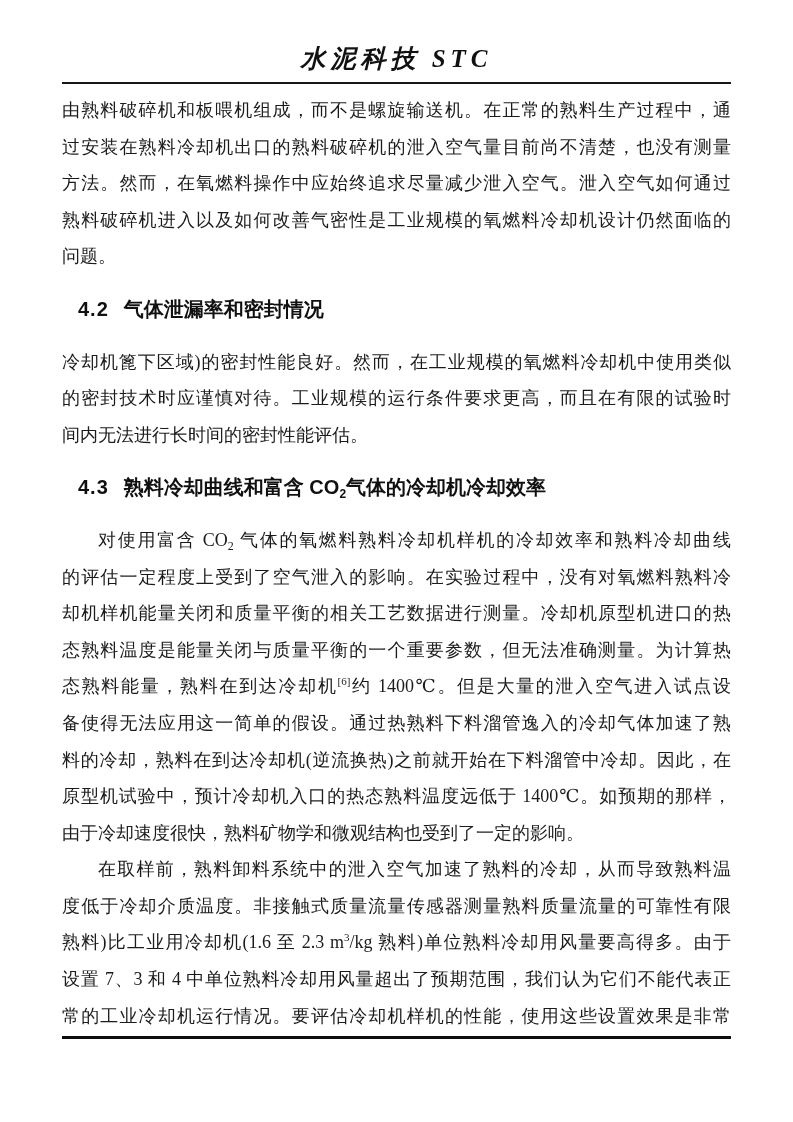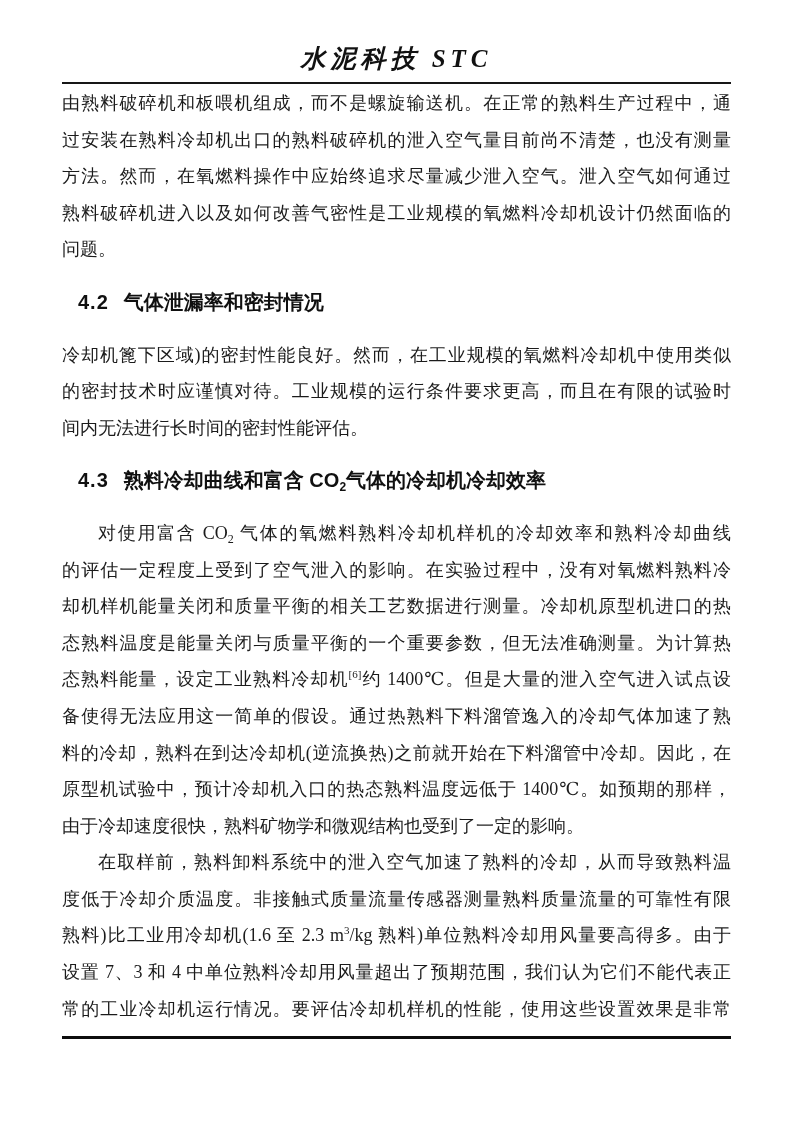--- a/index.html
+++ b/index.html
@@ -15,21 +15,21 @@
   .header { padding-top: 42px; }
   .journal-title {
     text-align: center;
     font-size: 25px;
     font-style: italic;
     font-weight: 600;
     letter-spacing: 5px;
     color: #111111;
   }
   .header-rule { margin: 7px 62px 0 62px; border-top: 2px solid #161616; }
-  .body { margin: 0 62px; padding-top: 1px; }
+  .body { margin: 0 62px; padding-top: 8px; }
   .ln {
     margin: 0;
     font-size: 18px;
     line-height: 36.6px;
     text-align: left;
     white-space: normal;
   }
   .j { text-align: justify; text-align-last: justify; text-justify: inter-ideograph; }
   .ind { text-indent: 2em; }
   .hd {
@@ -81,21 +81,21 @@
       <p class="ln">间内无法进行长时间的密封性能评估。</p>
     </div>
 
     <h2 class="hd"><span class="hnum">4.3</span><span>熟料冷却曲线和富含 CO</span><span class="sub">2</span><span>气体的冷却机冷却效率</span></h2>
 
     <div>
       <p class="ln j ind"><span>对使用富含 CO</span><span class="sub">2</span><span> 气体的氧燃料熟料冷却机样机的冷却效率和熟料冷却曲线</span></p>
       <p class="ln j">的评估一定程度上受到了空气泄入的影响。在实验过程中，没有对氧燃料熟料冷</p>
       <p class="ln j">却机样机能量关闭和质量平衡的相关工艺数据进行测量。冷却机原型机进口的热</p>
       <p class="ln j">态熟料温度是能量关闭与质量平衡的一个重要参数，但无法准确测量。为计算热</p>
-      <p class="ln j"><span>态熟料能量，设定工业熟料冷却机</span><span class="sup">[6]</span><span>约 1400℃。但是大量的泄入空气进入试点设</span></p>
+      <p class="ln j"><span>态熟料能量，熟料在到达冷却机</span><span class="sup">[6]</span><span>约 1400℃。但是大量的泄入空气进入试点设</span></p>
       <p class="ln j">备使得无法应用这一简单的假设。通过热熟料下料溜管逸入的冷却气体加速了熟</p>
       <p class="ln j">料的冷却，熟料在到达冷却机(逆流换热)之前就开始在下料溜管中冷却。因此，在</p>
       <p class="ln j">原型机试验中，预计冷却机入口的热态熟料温度远低于 1400℃。如预期的那样，</p>
       <p class="ln">由于冷却速度很快，熟料矿物学和微观结构也受到了一定的影响。</p>
     </div>
 
     <div>
       <p class="ln j ind">在取样前，熟料卸料系统中的泄入空气加速了熟料的冷却，从而导致熟料温</p>
       <p class="ln j">度低于冷却介质温度。非接触式质量流量传感器测量熟料质量流量的可靠性有限</p>
       <p class="ln j"><span>熟料)比工业用冷却机(1.6 至 2.3 m</span><span class="sup">3</span><span>/kg 熟料)单位熟料冷却用风量要高得多。由于</span></p>

